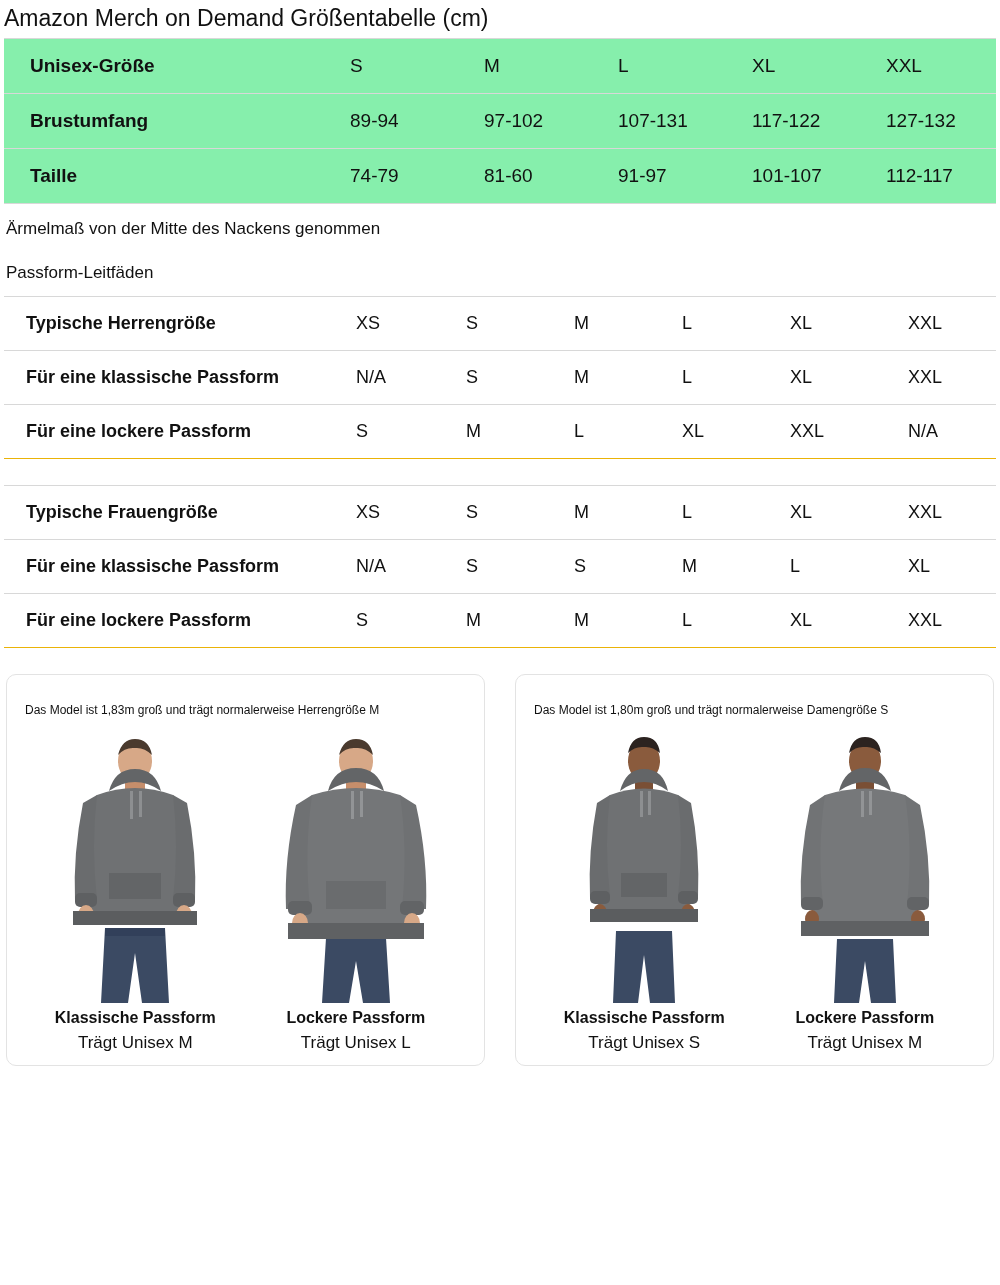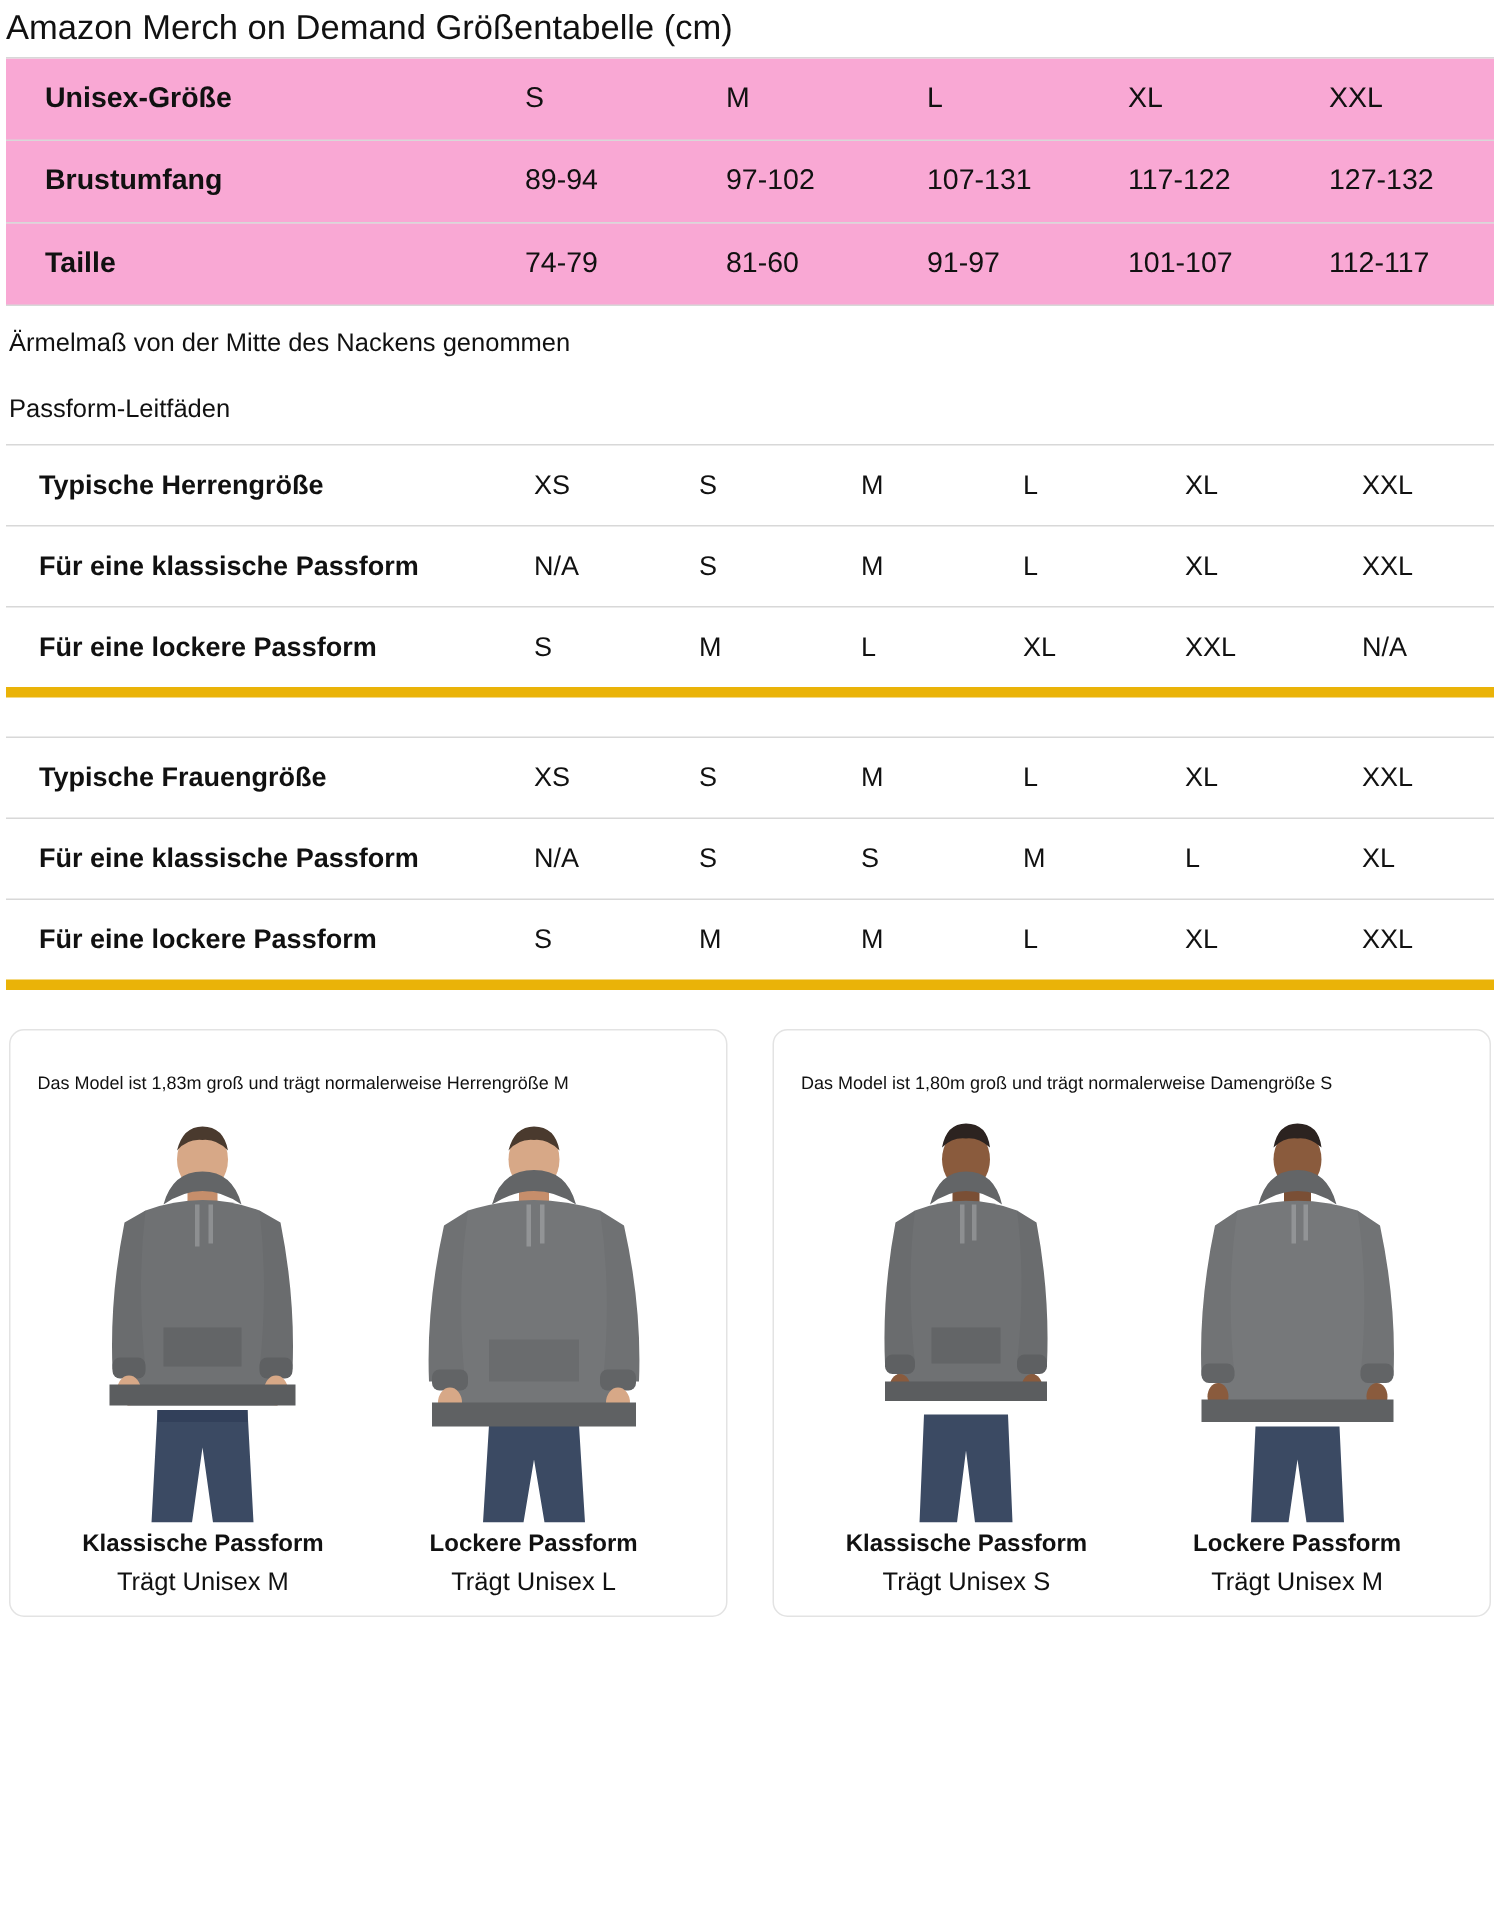--- a/index.html
+++ b/index.html
@@ -32,21 +32,21 @@
     margin: 0 0 0 0;
   }
   table.size-table td {
     border: 1px solid #d8d8d8;
     border-left: none;
     border-right: none;
     padding: 16px 0 16px 0;
     font-size: 19px;
     color: #111111;
     vertical-align: middle;
-    background: #f9a8d4;
+    background: #86efac;
   }
   table.size-table tr:first-child td { border-top: 1px solid #d8d8d8; }
   table.size-table td.rowhead {
     font-weight: bold;
     padding-left: 26px;
   }
   .measure-note {
     font-size: 17px;
     line-height: 22px;
     color: #111111;
@@ -66,21 +66,21 @@
   table.fit-table td {
     border-top: 1px solid #d8d8d8;
     border-bottom: 1px solid #d8d8d8;
     padding: 16px 0 16px 0;
     font-size: 18px;
     color: #111111;
     vertical-align: middle;
     background: #ffffff;
   }
   table.fit-table tr td { border-bottom: none; }
-  table.fit-table tr:last-child td { border-bottom: 7px solid #eab308; }
+  table.fit-table tr:last-child td { border-bottom: 1px solid #eab308; }
   table.fit-table td.rowhead {
     font-weight: bold;
     padding-left: 22px;
   }
   .fit-gap { height: 26px; }
   .models-row {
     display: flex;
     gap: 30px;
     margin-top: 26px;
     padding: 0 2px;

